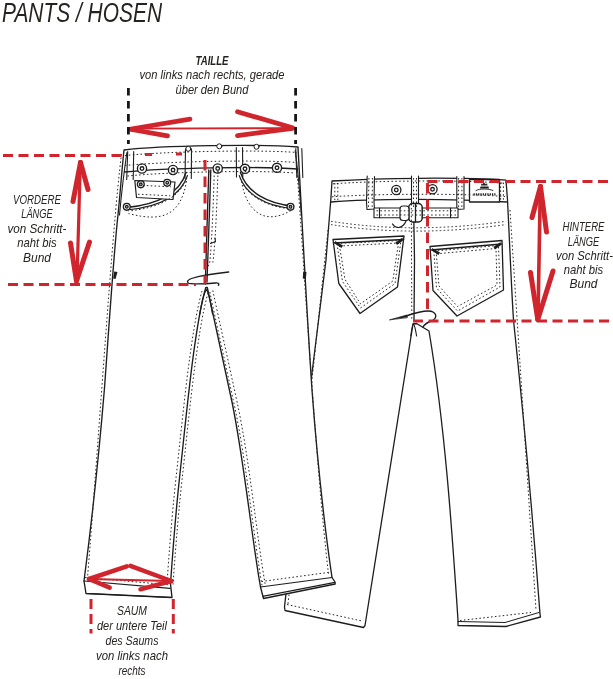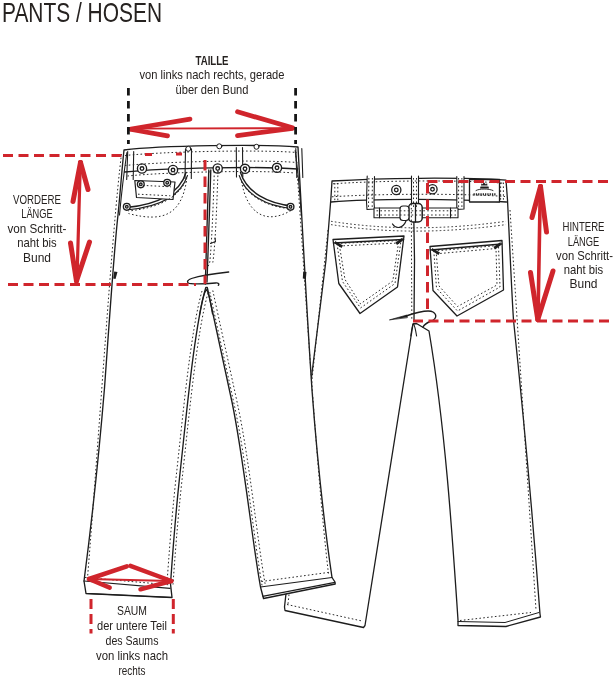--- a/index.html
+++ b/index.html
@@ -1,16 +1,16 @@
 <!DOCTYPE html>
 <html><head>
 <meta charset="utf-8">
 <style>
 html,body{margin:0;padding:0;background:#fff;}
-#stage{position:relative;width:613px;height:679px;font-family:"Liberation Sans",sans-serif;}
+#stage{position:relative;width:613px;height:679px;font-family:"Liberation Sans",sans-serif;font-style:italic;}
 svg{position:absolute;left:0;top:0;}
 </style>
 </head>
 <body>
 <div id="stage">
 <svg width="613" height="679" viewBox="0 0 613 679">
 <defs></defs>
 
 <g stroke="#1d1d1d" stroke-width="1.3" fill="none" stroke-linecap="round" stroke-linejoin="round">
 

